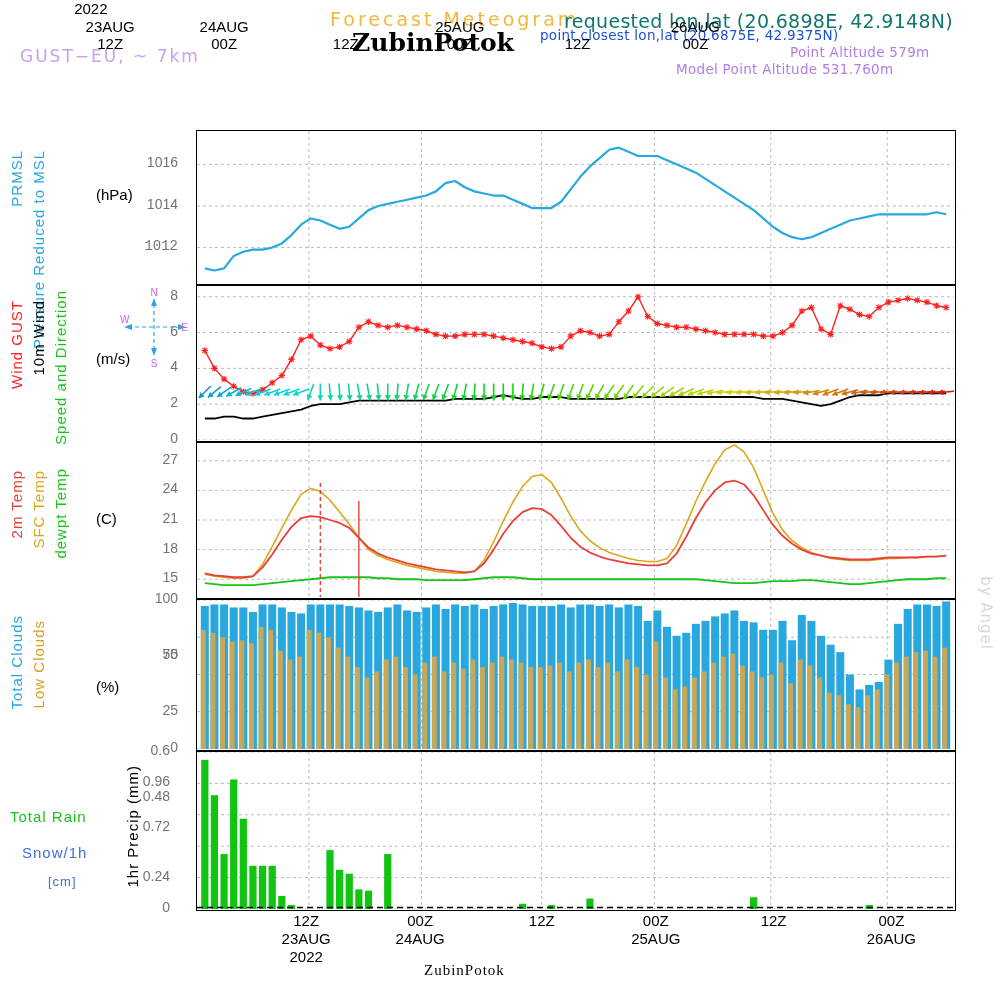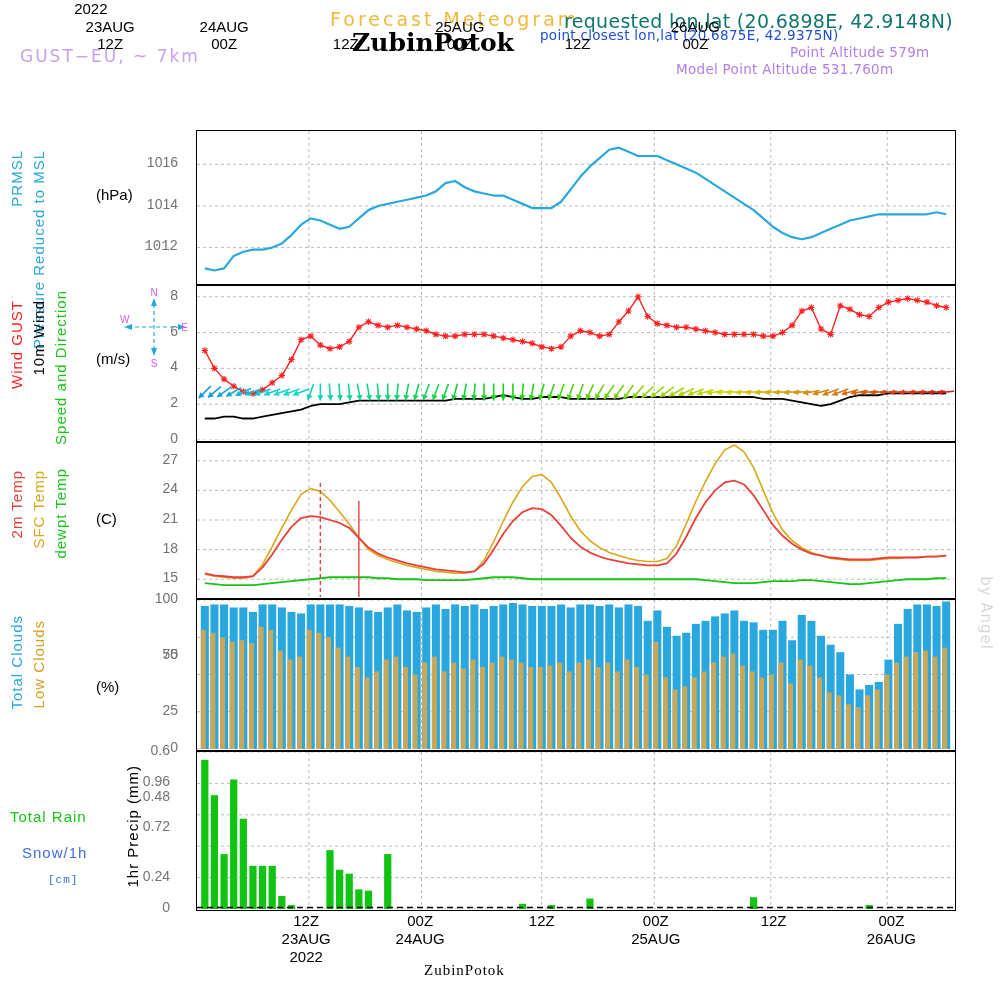--- a/index.html
+++ b/index.html
@@ -73,21 +73,21 @@
 <div class="vert abs" style="left:30px;top:470px;color:#d8a81a;">SFC Temp</div>
 <div class="vert abs" style="left:52px;top:468px;color:#17c417;">dewpt Temp</div>
 <div class="abs" style="left:96px;top:510px;font-size:15px;font-family:'Liberation Sans',sans-serif;">(C)</div>
 
 <div class="vert abs" style="left:8px;top:615px;color:#29a8e0;">Total Clouds</div>
 <div class="vert abs" style="left:30px;top:620px;color:#d8a020;">Low Clouds</div>
 <div class="abs" style="left:96px;top:678px;font-size:15px;font-family:'Liberation Sans',sans-serif;">(%)</div>
 
 <div class="abs" style="left:10px;top:808px;font-size:15px;color:#17c417;font-family:'Liberation Sans',sans-serif;letter-spacing:1px;">Total  Rain</div>
 <div class="abs" style="left:22px;top:844px;font-size:15px;color:#3f6fd8;font-family:'Liberation Sans',sans-serif;letter-spacing:1px;">Snow/1h</div>
-<div class="abs" style="left:48px;top:874px;font-size:11px;color:#3f6fd8;font-family:Liberation Mono, monospace;letter-spacing:1px;">[cm]</div>
+<div class="abs" style="left:48px;top:874px;font-size:13px;color:#3f6fd8;font-family:Liberation Sans, sans-serif;letter-spacing:1px;">[cm]</div>
 <div class="vert abs" style="left:124px;top:765px;font-size:15px;color:#000;">1hr Precip (mm)</div>
 
 <div class="panel p1">
     <svg id="svg-p1" width="757" height="152" viewBox="0 0 757 152">
       <line x1="111.895" y1="0" x2="111.895" y2="152" stroke="#bbb" stroke-width="1" stroke-dasharray="3,3"></line>
       <line x1="224.545" y1="0" x2="224.545" y2="152" stroke="#bbb" stroke-width="1" stroke-dasharray="3,3"></line>
       <line x1="344.705" y1="0" x2="344.705" y2="152" stroke="#bbb" stroke-width="1" stroke-dasharray="3,3"></line>
       <line x1="457.35499999999996" y1="0" x2="457.35499999999996" y2="152" stroke="#bbb" stroke-width="1" stroke-dasharray="3,3"></line>
       <line x1="573.76" y1="0" x2="573.76" y2="152" stroke="#bbb" stroke-width="1" stroke-dasharray="3,3"></line>
       <line x1="690.1650000000001" y1="0" x2="690.1650000000001" y2="152" stroke="#bbb" stroke-width="1" stroke-dasharray="3,3"></line>

